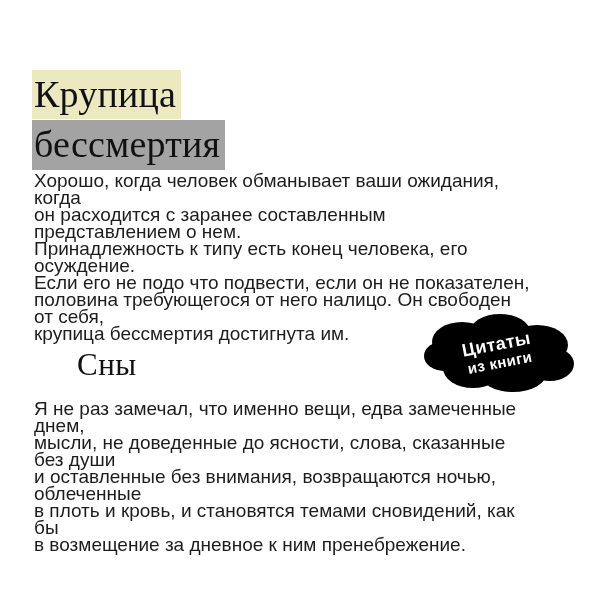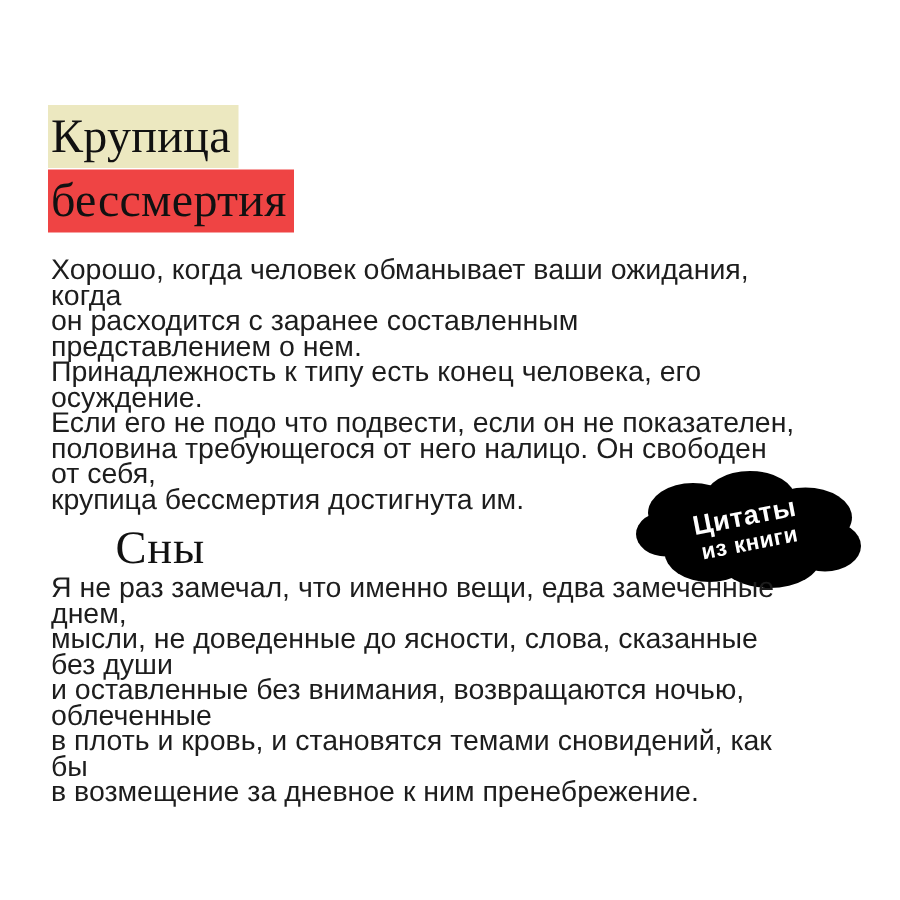--- a/index.html
+++ b/index.html
@@ -24,47 +24,47 @@
   
   .title-wrap {
     position: absolute;
     left: 32px;
     top: 70px;
     width: 470px;
   }
   .title-line {
     display: inline-block;
     font-family: "Liberation Serif", serif;
-    font-size: 32px;
+    font-size: 38px;
     line-height: 1.22;
     font-weight: 400;
     color: #111111;
     background: #ece8c0;
     padding: 1px 5px 2px 2px;
     margin: 0 0 1px 0;
     letter-spacing: 0.2px;
     text-align: right;
   }
   .title-line.second {
-    background: #ef4444;
+    background: #a3a3a3;
   }
 
   
   .para {
     position: absolute;
     left: 34px;
     width: 500px;
     font-family: "Liberation Sans", sans-serif;
     font-size: 19px;
     line-height: 17px;
     color: #1d1d1d;
     white-space: pre-line;
   }
   #para-1 { top: 172px; }
-  #para-2 { top: 384px; }
+  #para-2 { top: 400px; }
 
   
   .section-heading {
     position: absolute;
     left: 34px;
     top: 348px;
     font-family: "Liberation Serif", serif;
     font-size: 31px;
     line-height: 1.1;
     font-weight: 400;

